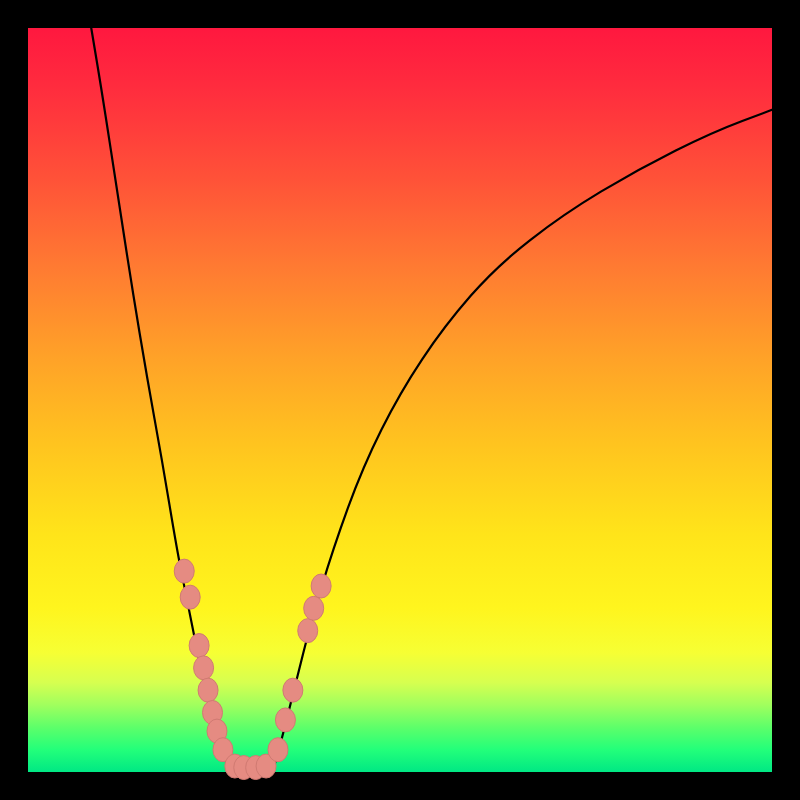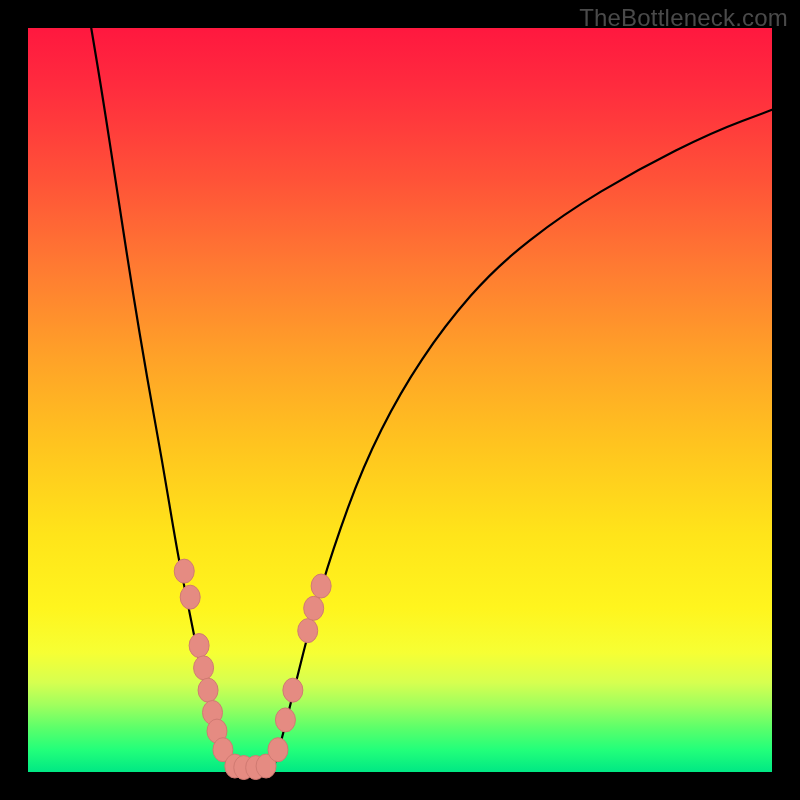--- a/index.html
+++ b/index.html
@@ -59,21 +59,20 @@
     color: #4a4a4a;
     font-size: 24px;
     letter-spacing: 0.2px;
     font-weight: 400;
   }
 </style>
 </head>
 <body>
 
 <div class="frame">
-  <div class="watermark">TheBottleneck.com</div>
 
   <div class="plot-area">
     <svg class="curve" viewBox="0 0 744 744">
       <g>
         <path id="path-left" fill="none" stroke-width="2.2" stroke-linecap="round" d="M 63.24 0 Q 63.24 0 68.82000000000001 33.47999999999996 Q 74.4 66.95999999999992 81.84 115.31999999999994 Q 89.28 163.67999999999995 96.72 212.03999999999996 Q 104.16000000000001 260.4 111.60000000000001 305.03999999999996 Q 119.04 349.68 126.47999999999999 390.6 Q 133.92 431.52000000000004 141.36 476.15999999999997 Q 148.8 520.8 152.51999999999998 539.4 Q 156.23999999999998 558 159.95999999999998 576.6 Q 163.68 595.2 167.4 613.8 Q 171.12 632.4 174.84 647.28 Q 178.56 662.16 182.28 677.04 Q 186 691.92 189.72 706.8 Q 193.44 721.68 197.16000000000003 730.98 T 200.88000000000002 740.28" stroke="#000000"></path>
       </g>
       <g>
         <path id="path-valley" fill="none" stroke-width="2.2" stroke-linecap="round" d="M 200.88000000000002 740.28 Q 200.88000000000002 740.28 204.60000000000002 741.024 Q 208.32000000000002 741.768 212.04000000000002 742.14 Q 215.76 742.512 219.48 742.512 Q 223.2 742.512 226.92 742.512 Q 230.64 742.512 234.36 742.14 Q 238.08 741.768 241.8 741.024 T 245.52 740.28" stroke="#000000"></path>
       </g>
       <g>

